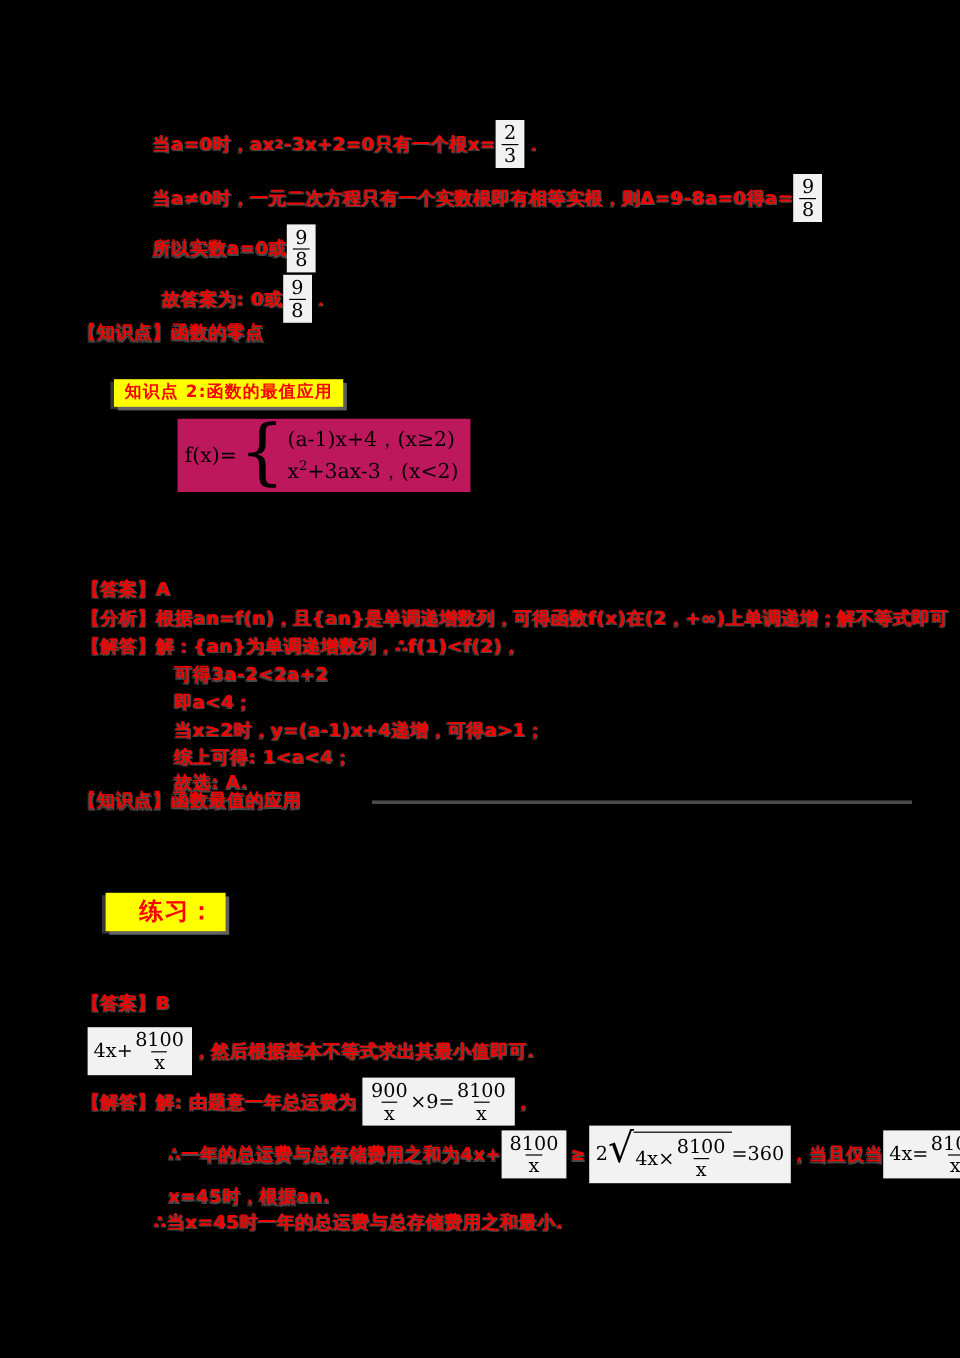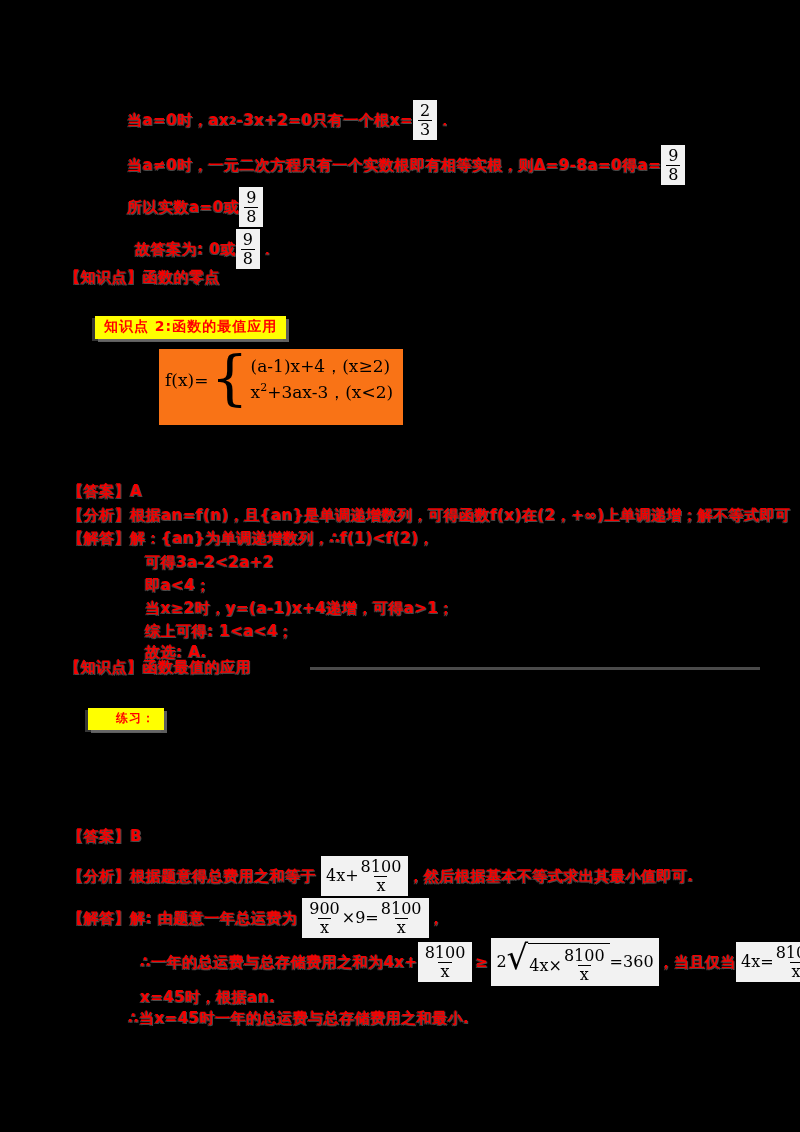--- a/index.html
+++ b/index.html
@@ -12,22 +12,22 @@
   .mathbox{background:#f2f2f2;color:#000;font-weight:normal;letter-spacing:0;
            font-family:"DejaVu Serif",serif;display:inline-flex;align-items:center;
            padding:2px 5px;font-size:16px;text-shadow:none;line-height:1.1;}
   .frac{display:inline-flex;flex-direction:column;align-items:center;line-height:1.1;}
   .frac .den{border-top:1.5px solid #000;padding:0 2px;}
   .frac .num{padding:0 2px;}
   .spacer{display:inline-block;width:5px;}
   .ylabel{position:absolute;background:#ffff00;color:#ff0000;font-weight:bold;
           padding:2px 9px 3px 9px;font-size:14px;letter-spacing:1px;
           box-shadow:3px 3px 0 rgba(110,110,110,.85),-3px 2px 0 rgba(90,90,90,.6);}
-  .piece{position:absolute;background:#f97316;color:#000;display:flex;align-items:center;
-         font-family:"DejaVu Serif",serif;font-size:17px;padding:3px 10px 18px 6px;margin-left:11px;}
+  .piece{position:absolute;background:#be185d;color:#000;display:flex;align-items:center;
+         font-family:"DejaVu Serif",serif;font-size:17px;padding:3px 10px 3px 6px;}
   .piece .lhs{margin-right:2px;}
   .piece .brace{font-size:60px;font-weight:100;line-height:.85;margin:0 2px 4px 0;
                 font-family:"DejaVu Serif",serif;}
   .piece .rows{display:flex;flex-direction:column;gap:3px;}
   .piece sup{font-size:11px;}
   .sqrt{display:inline-flex;align-items:flex-start;}
   .sqrt .sym{font-size:34px;line-height:1;font-weight:normal;}
   .sqrt .body{border-top:1.7px solid #000;display:inline-flex;align-items:center;
               padding:3px 3px 0 1px;margin-top:3px;}
   .artifact{position:absolute;background:#4a4a4a;}
@@ -121,30 +121,29 @@
     <span>综上可得: 1&lt;a&lt;4；</span>
   </div>
   <div class="row red plain" style="left:145px;top:643px;">
     <span>故选: A.</span>
   </div>
   <div class="row red plain" style="left:65px;top:658px;">
     <span>【知识点】函数最值的应用</span>
   </div>
   <div class="artifact" style="left:310px;top:667px;width:450px;height:3px;"></div>
 
-  <div class="ylabel" style="left:88px;top:708px;font-size:12px;padding-left:28px;">
+  <div class="ylabel" style="left:88px;top:744px;font-size:20px;padding-left:28px;">
     <span>练习：</span>
   </div>
 
   <div class="row red plain" style="left:68px;top:827px;">
     <span>【答案】B</span>
   </div>
 
   <div class="row red" style="left:68px;top:854px;height:44px;">
-    <span>【分析】根据题意得总费用之和等于</span>
     <span class="spacer"></span>
     <span class="mathbox">
       <span>4x+</span>
       <span class="frac">
         <span class="num">8100</span>
         <span class="den">x</span>
       </span>
     </span>
     <span>，然后根据基本不等式求出其最小值即可.</span>
   </div>

